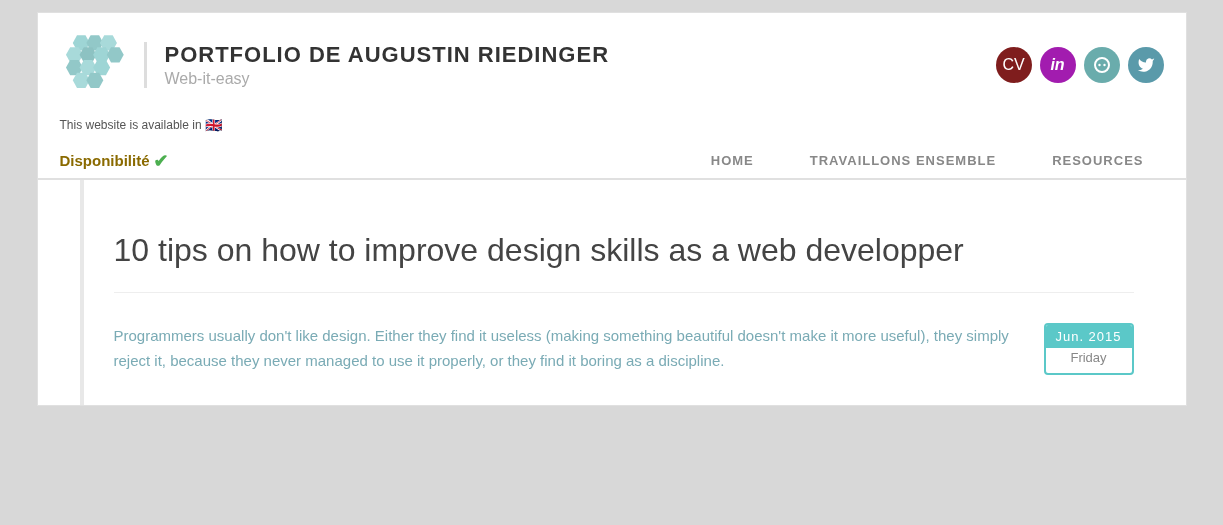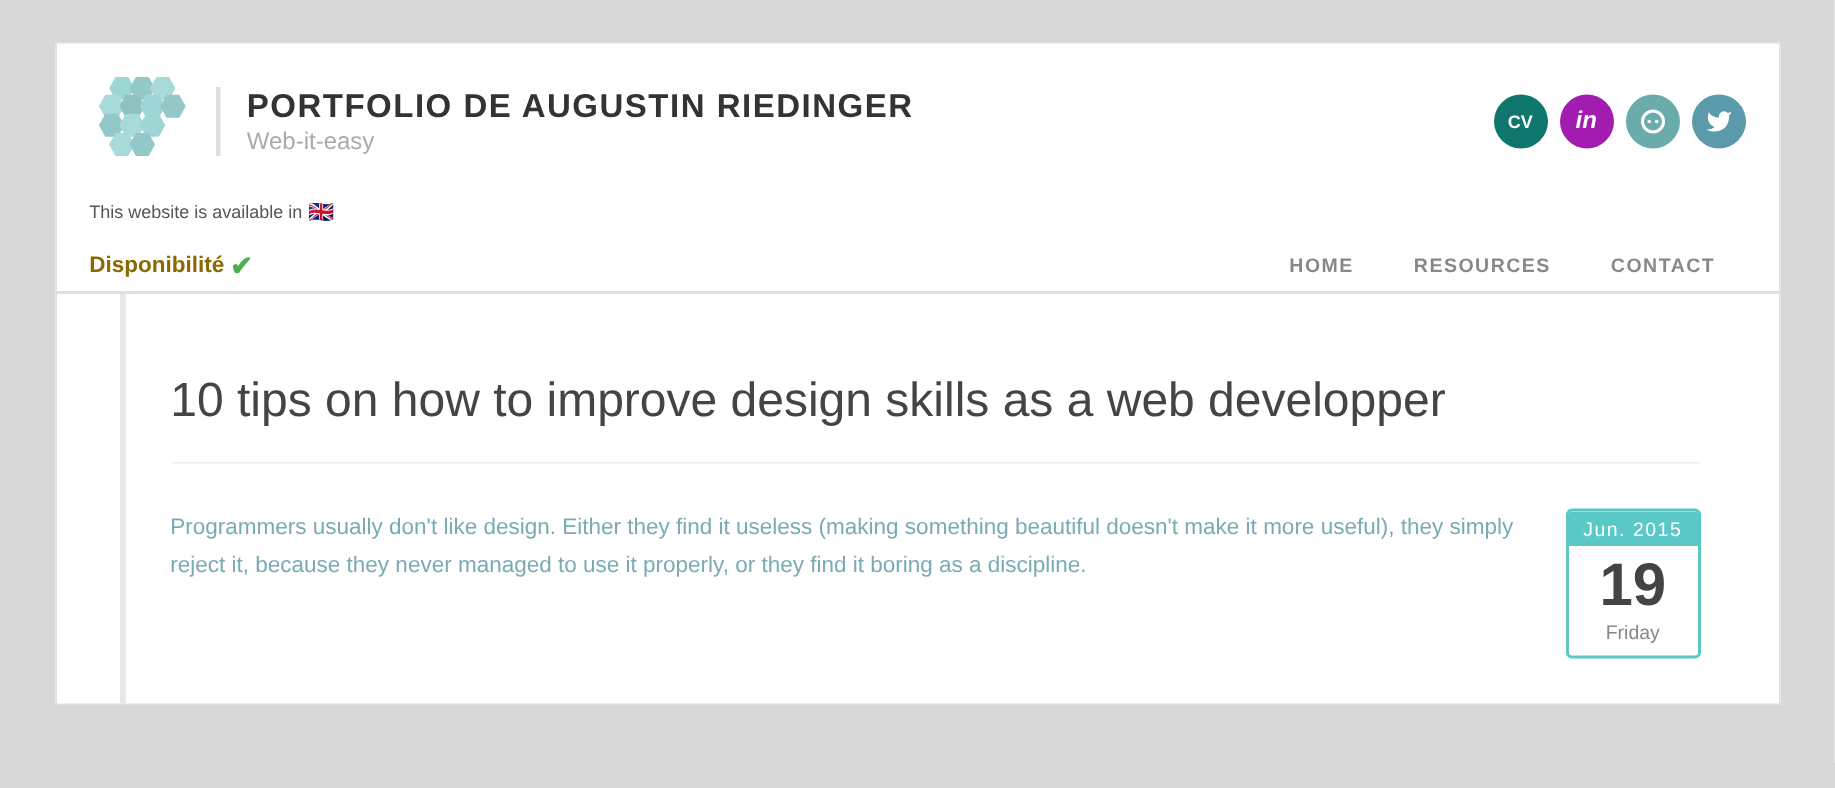--- a/index.html
+++ b/index.html
@@ -6,21 +6,21 @@
     body {
       font-family: 'Segoe UI', Arial, sans-serif;
       background: #d8d8d8;
       min-height: 525px;
       display: flex;
       flex-direction: column;
     }
 
     .outer-wrapper {
       background: #d8d8d8;
-      padding: 28px 30px;
+      padding: 12px 30px;
       flex: 1;
     }
 
     .site-container {
       background: #fff;
       max-width: 1150px;
       margin: 0 auto;
       border: 1px solid #e0e0e0;
     }
 
@@ -85,23 +85,23 @@
       align-items: center;
       justify-content: center;
       color: #fff;
       font-size: 14px;
       font-weight: bold;
       cursor: pointer;
       text-decoration: none;
     }
 
     .social-icon.cv {
-      background: #0f766e;
-      font-size: 12px;
-      font-weight: 700;
+      background: #7f1d1d;
+      font-size: 16px;
+      font-weight: 400;
     }
 
     
     .lang-notice {
       font-size: 12px;
       color: #555;
       padding: 8px 0 6px 0;
       display: flex;
       align-items: center;
       gap: 4px;
@@ -131,21 +131,21 @@
     }
 
     .availability-check {
       color: #4caf50;
       font-size: 18px;
       font-weight: bold;
     }
 
     .nav-links {
       display: flex;
-      gap: 0;
+      gap: 16px;
       flex: 1;
       justify-content: flex-end;
     }
 
     .nav-link {
       font-size: 13px;
       color: #888;
       text-transform: uppercase;
       letter-spacing: 1px;
       font-weight: 600;
@@ -284,37 +284,36 @@
         <span class="uk-flag">🇬🇧</span>
       </div>
 
       <div class="nav-bar">
         <div class="availability">
           <span>Disponibilité</span>
           <span class="availability-check">✔</span>
         </div>
         <div class="nav-links">
           <a class="nav-link">HOME</a>
+          <a class="nav-link">TRAVAILLONS ENSEMBLE</a>
           <a class="nav-link">RESOURCES</a>
-          <a class="nav-link">CONTACT</a>
         </div>
       </div>
     </div>
 
     <div class="main-content">
       <div class="content-inner">
 
         <h1 class="article-title">10 tips on how to improve design skills as a web developper</h1>
 
         <div class="article-body-area">
           <p class="article-text">Programmers usually don't like design. Either they find it useless (making something beautiful doesn't make it more useful), they simply reject it, because they never managed to use it properly, or they find it boring as a discipline.</p>
 
           <div class="date-widget">
             <div class="date-month">Jun. 2015</div>
-            <div class="date-day">19</div>
             <div class="date-dow">Friday</div>
           </div>
         </div>
 
       </div>
     </div>
 
   </div>
 </div>
 

